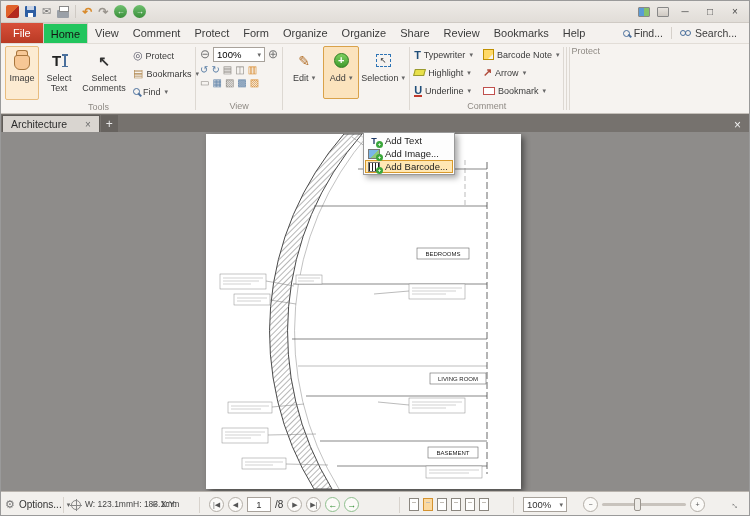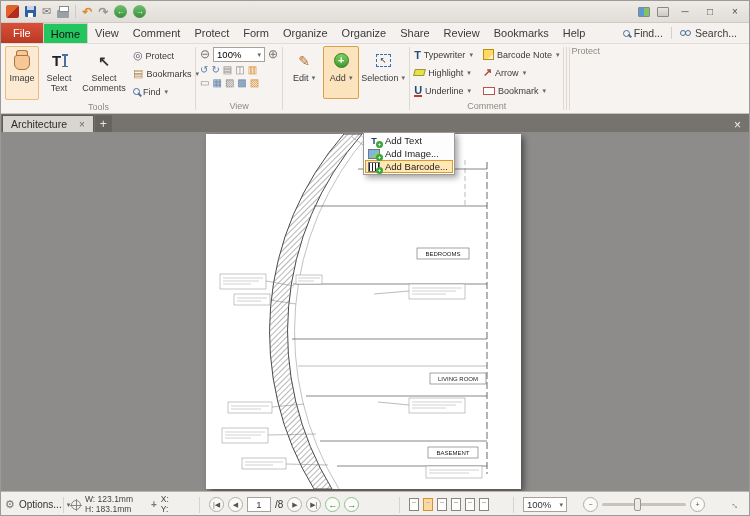--- a/index.html
+++ b/index.html
@@ -89,21 +89,21 @@
 .stampic .s3{width:20px;height:6px;background:#d2b287;border:1px solid #8a6f45;border-radius:1px}
 .globe{width:11px;height:11px;border-radius:50%;border:1px solid #2d6fb4;background:linear-gradient(transparent 44%,#2d6fb4 44% 56%,transparent 56%),linear-gradient(90deg,transparent 44%,#2d6fb4 44% 56%,transparent 56%)}
 .link-icon{font-size:12px;font-weight:bold;color:#4472a8;line-height:10px}
 .bkm-icon{width:8px;height:11px;background:#d2691e;clip-path:polygon(0 0,100% 0,100% 100%,50% 70%,0 100%)}
 .sign-icon{width:18px;height:21px;background:#fff;border:1px solid #948f89;position:relative;margin-top:1px}
 .sign-icon::before{content:"";position:absolute;left:2px;right:2px;top:3px;height:10px;background:repeating-linear-gradient(#b9b4ae 0 1px,transparent 1px 3px)}
 .sign-icon::after{content:"";position:absolute;right:-3px;bottom:-2px;width:9px;height:9px;border-radius:50%;background:#c23b22;border:1px solid #7e2013}
 
 
 .doctabs{height:18px;background:#76726e;display:flex;align-items:flex-end;padding-left:1px}
-.dtab{height:17px;background:#d9d5d0;display:flex;align-items:center;gap:12px;padding:0 8px;font-size:10.5px;color:#2c2c2c;border:1px solid #5f5c58;border-bottom:none}
+.dtab{height:17px;background:#d9d5d0;display:flex;align-items:center;gap:18px;padding:0 8px;font-size:10.5px;color:#2c2c2c;border:1px solid #5f5c58;border-bottom:none}
 .dtab-close{color:#6b6b6b;font-size:10px}
 .dtab-add{width:17px;height:17px;background:#67635f;color:#e8e8e8;display:flex;align-items:center;justify-content:center;font-size:12px;margin-left:1px}
 .dt-close{margin-left:auto;color:#f2f2f2;font-size:12px;padding:0 8px}
 
 
 .docarea{height:359px;background:#8e8c8a;position:relative;overflow:hidden}
 .page{position:absolute;left:205px;top:2px;width:315px;height:355px;background:#fff;box-shadow:3px 3px 6px rgba(0,0,0,.45)}
 .addmenu{position:absolute;left:362px;top:0;width:92px;background:#fdfdfd;border:1px solid #9a9a9a;box-shadow:3px 3px 6px rgba(0,0,0,.35);padding:1px;z-index:10}
 .amitem{display:flex;align-items:center;gap:5px;height:13px;font-size:9.5px;color:#222;padding:0 4px 0 2px;border:1px solid transparent}
 .amitem.hl{background:#ffe7b3;border-color:#d99a2b}
@@ -122,21 +122,21 @@
 .lp::after{content:"";position:absolute;left:2px;right:2px;top:3px;height:1px;background:#c2bdb6}
 .lp.active{background:#fbd9a0;border-color:#d3922f}
 .sbsep{width:1px;height:16px;background:#d8d3cd}
 .track{width:84px;height:3px;background:#c8c3bd;border-radius:2px;position:relative}
 .thumb{position:absolute;left:38%;top:-5px;width:7px;height:13px;background:#eceae6;border:1px solid #9a958e;border-radius:2px}
 .gear-icon{font-size:11px;color:#777}
 .xh{width:10px;height:10px;border:1px solid #888;border-radius:50%;position:relative;flex:0 0 auto}
 .xh::before{content:"";position:absolute;left:4px;top:-2px;width:1px;height:12px;background:#888}
 .xh::after{content:"";position:absolute;top:4px;left:-2px;height:1px;width:12px;background:#888}
 .xy-icon{font-size:10px;color:#777;font-weight:bold}
-.stack{display:flex;flex-direction:column;font-size:8.5px;line-height:9.5px;color:#444}
+.stack{display:flex;font-size:8.5px;line-height:9.5px;color:#444}
 .fullscreen-icon{font-size:10px;color:#777;transform:rotate(45deg);display:inline-block}
 </style>
 </head>
 <body>
 
 <div class="app">
 
   <div class="titlebar">
     <div class="tb-left">
       <span class="logo-icon"></span>

